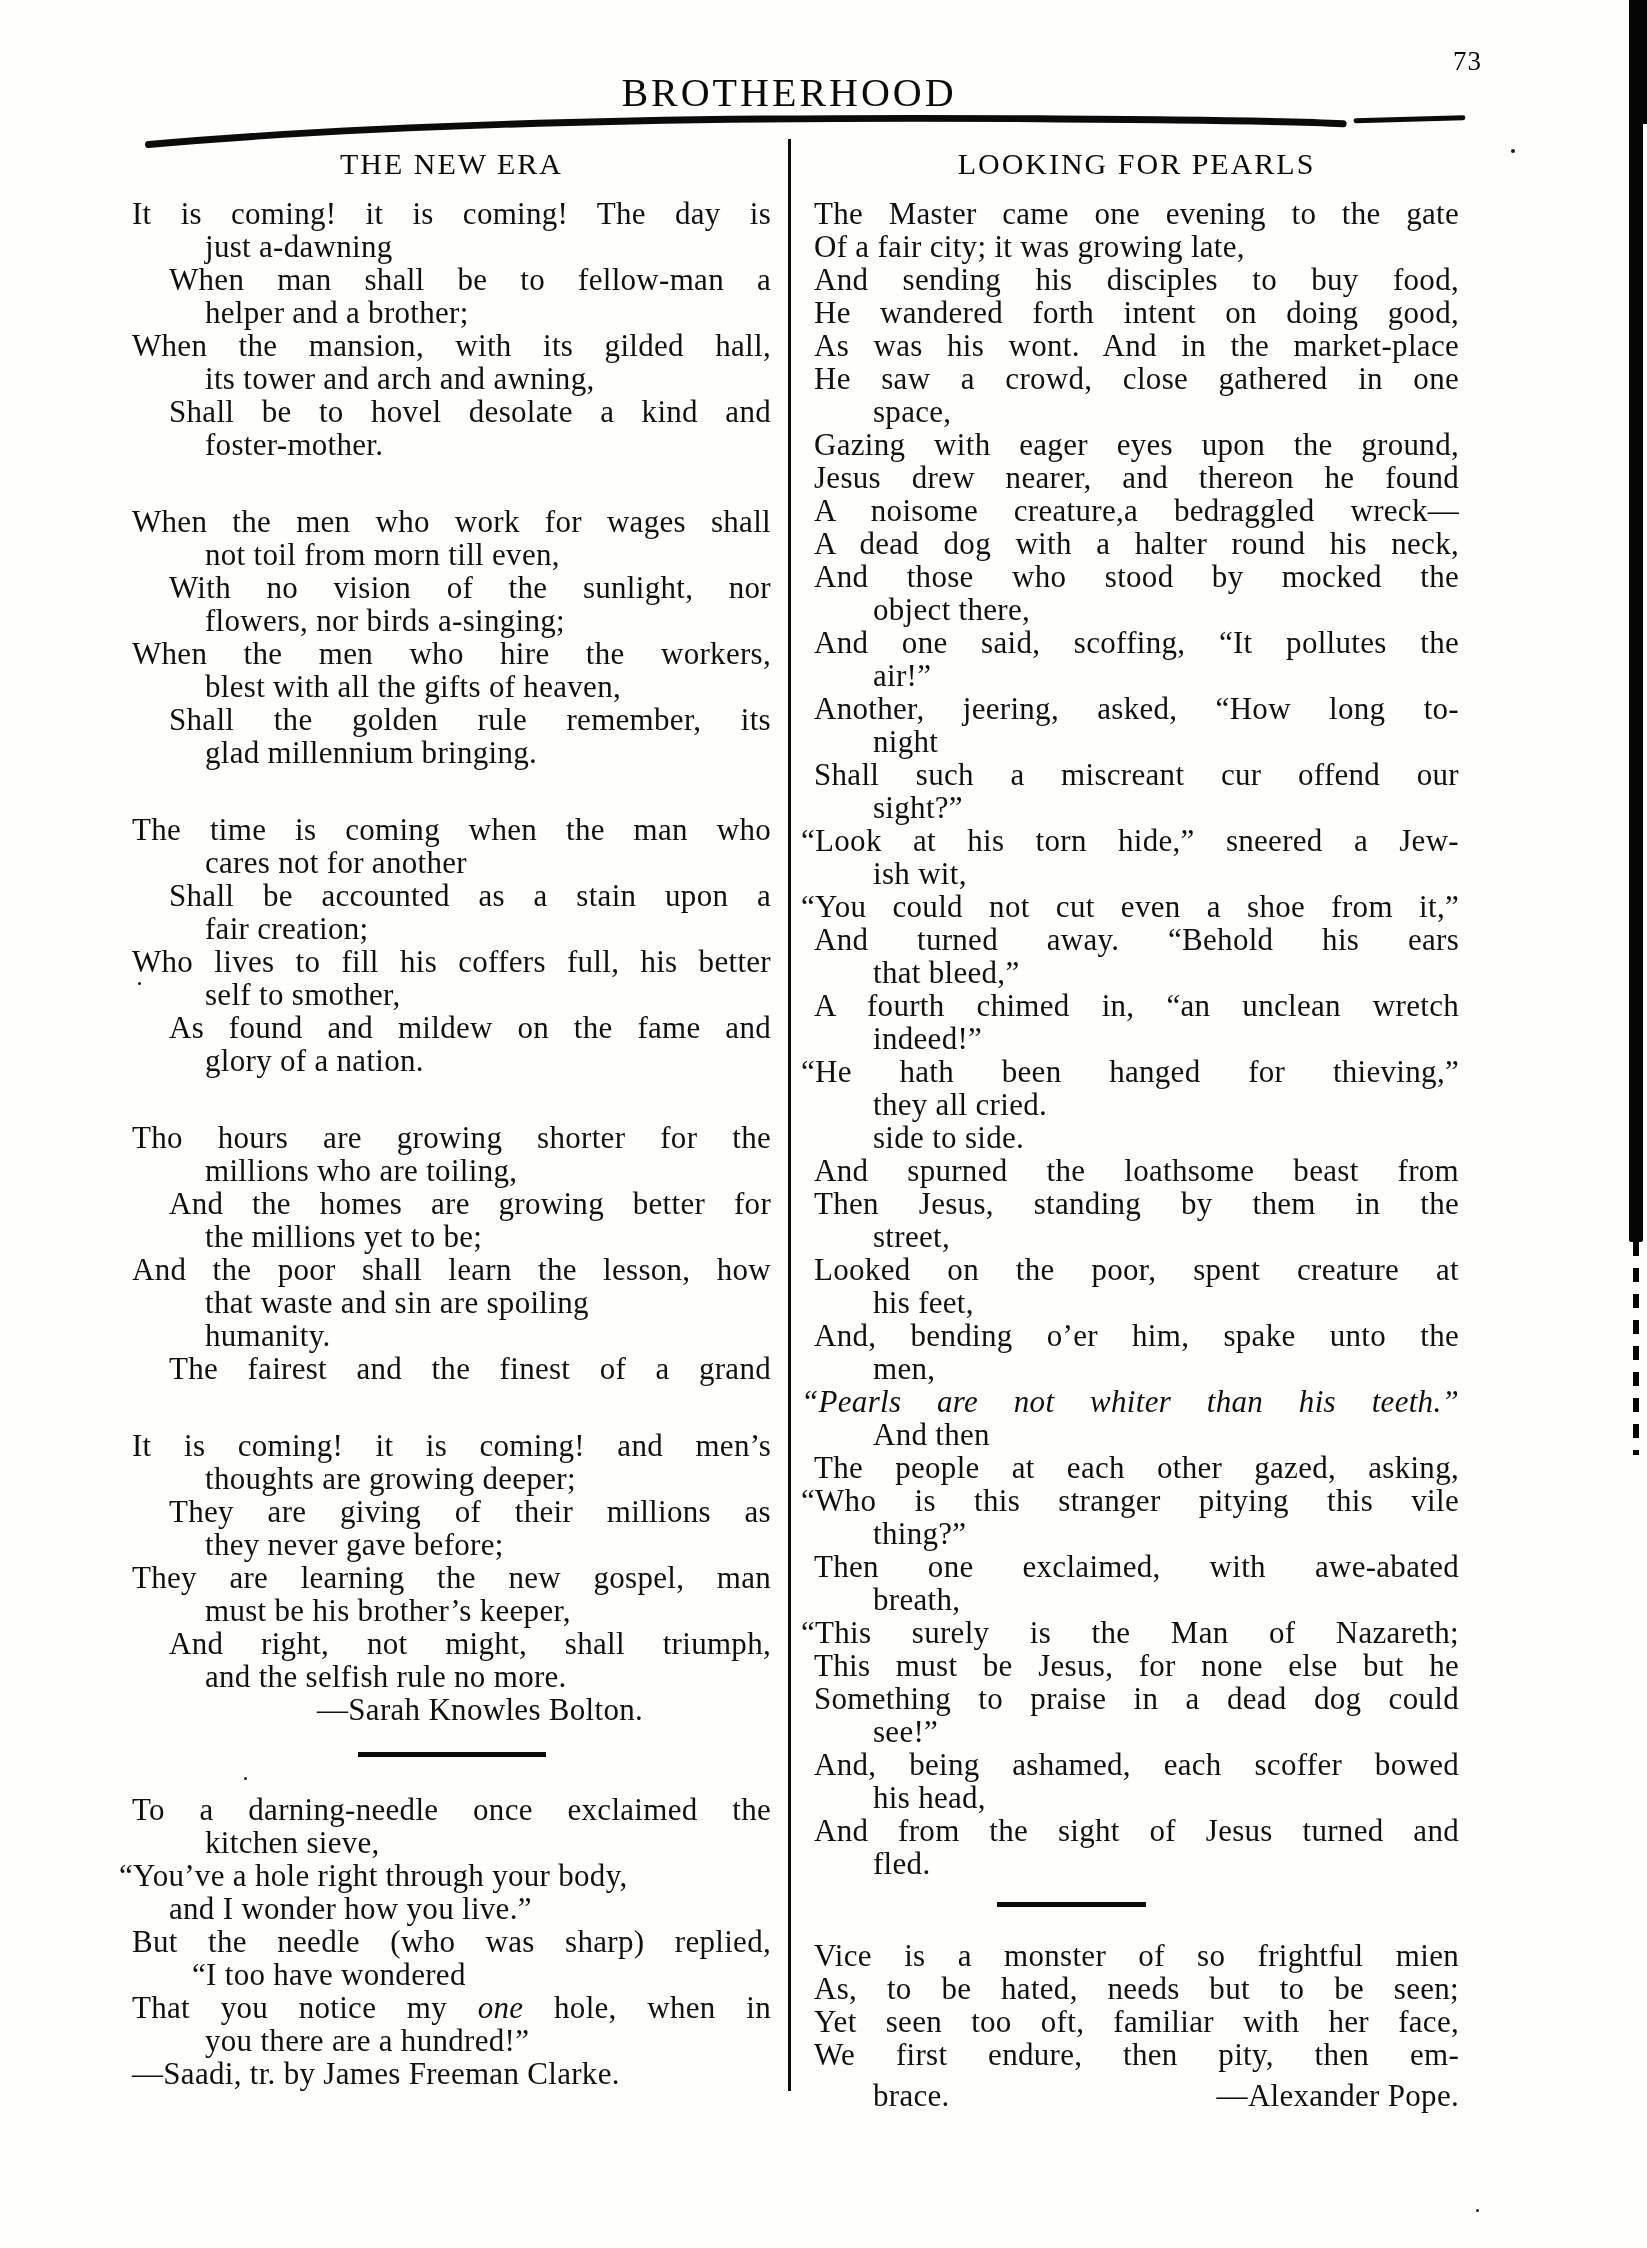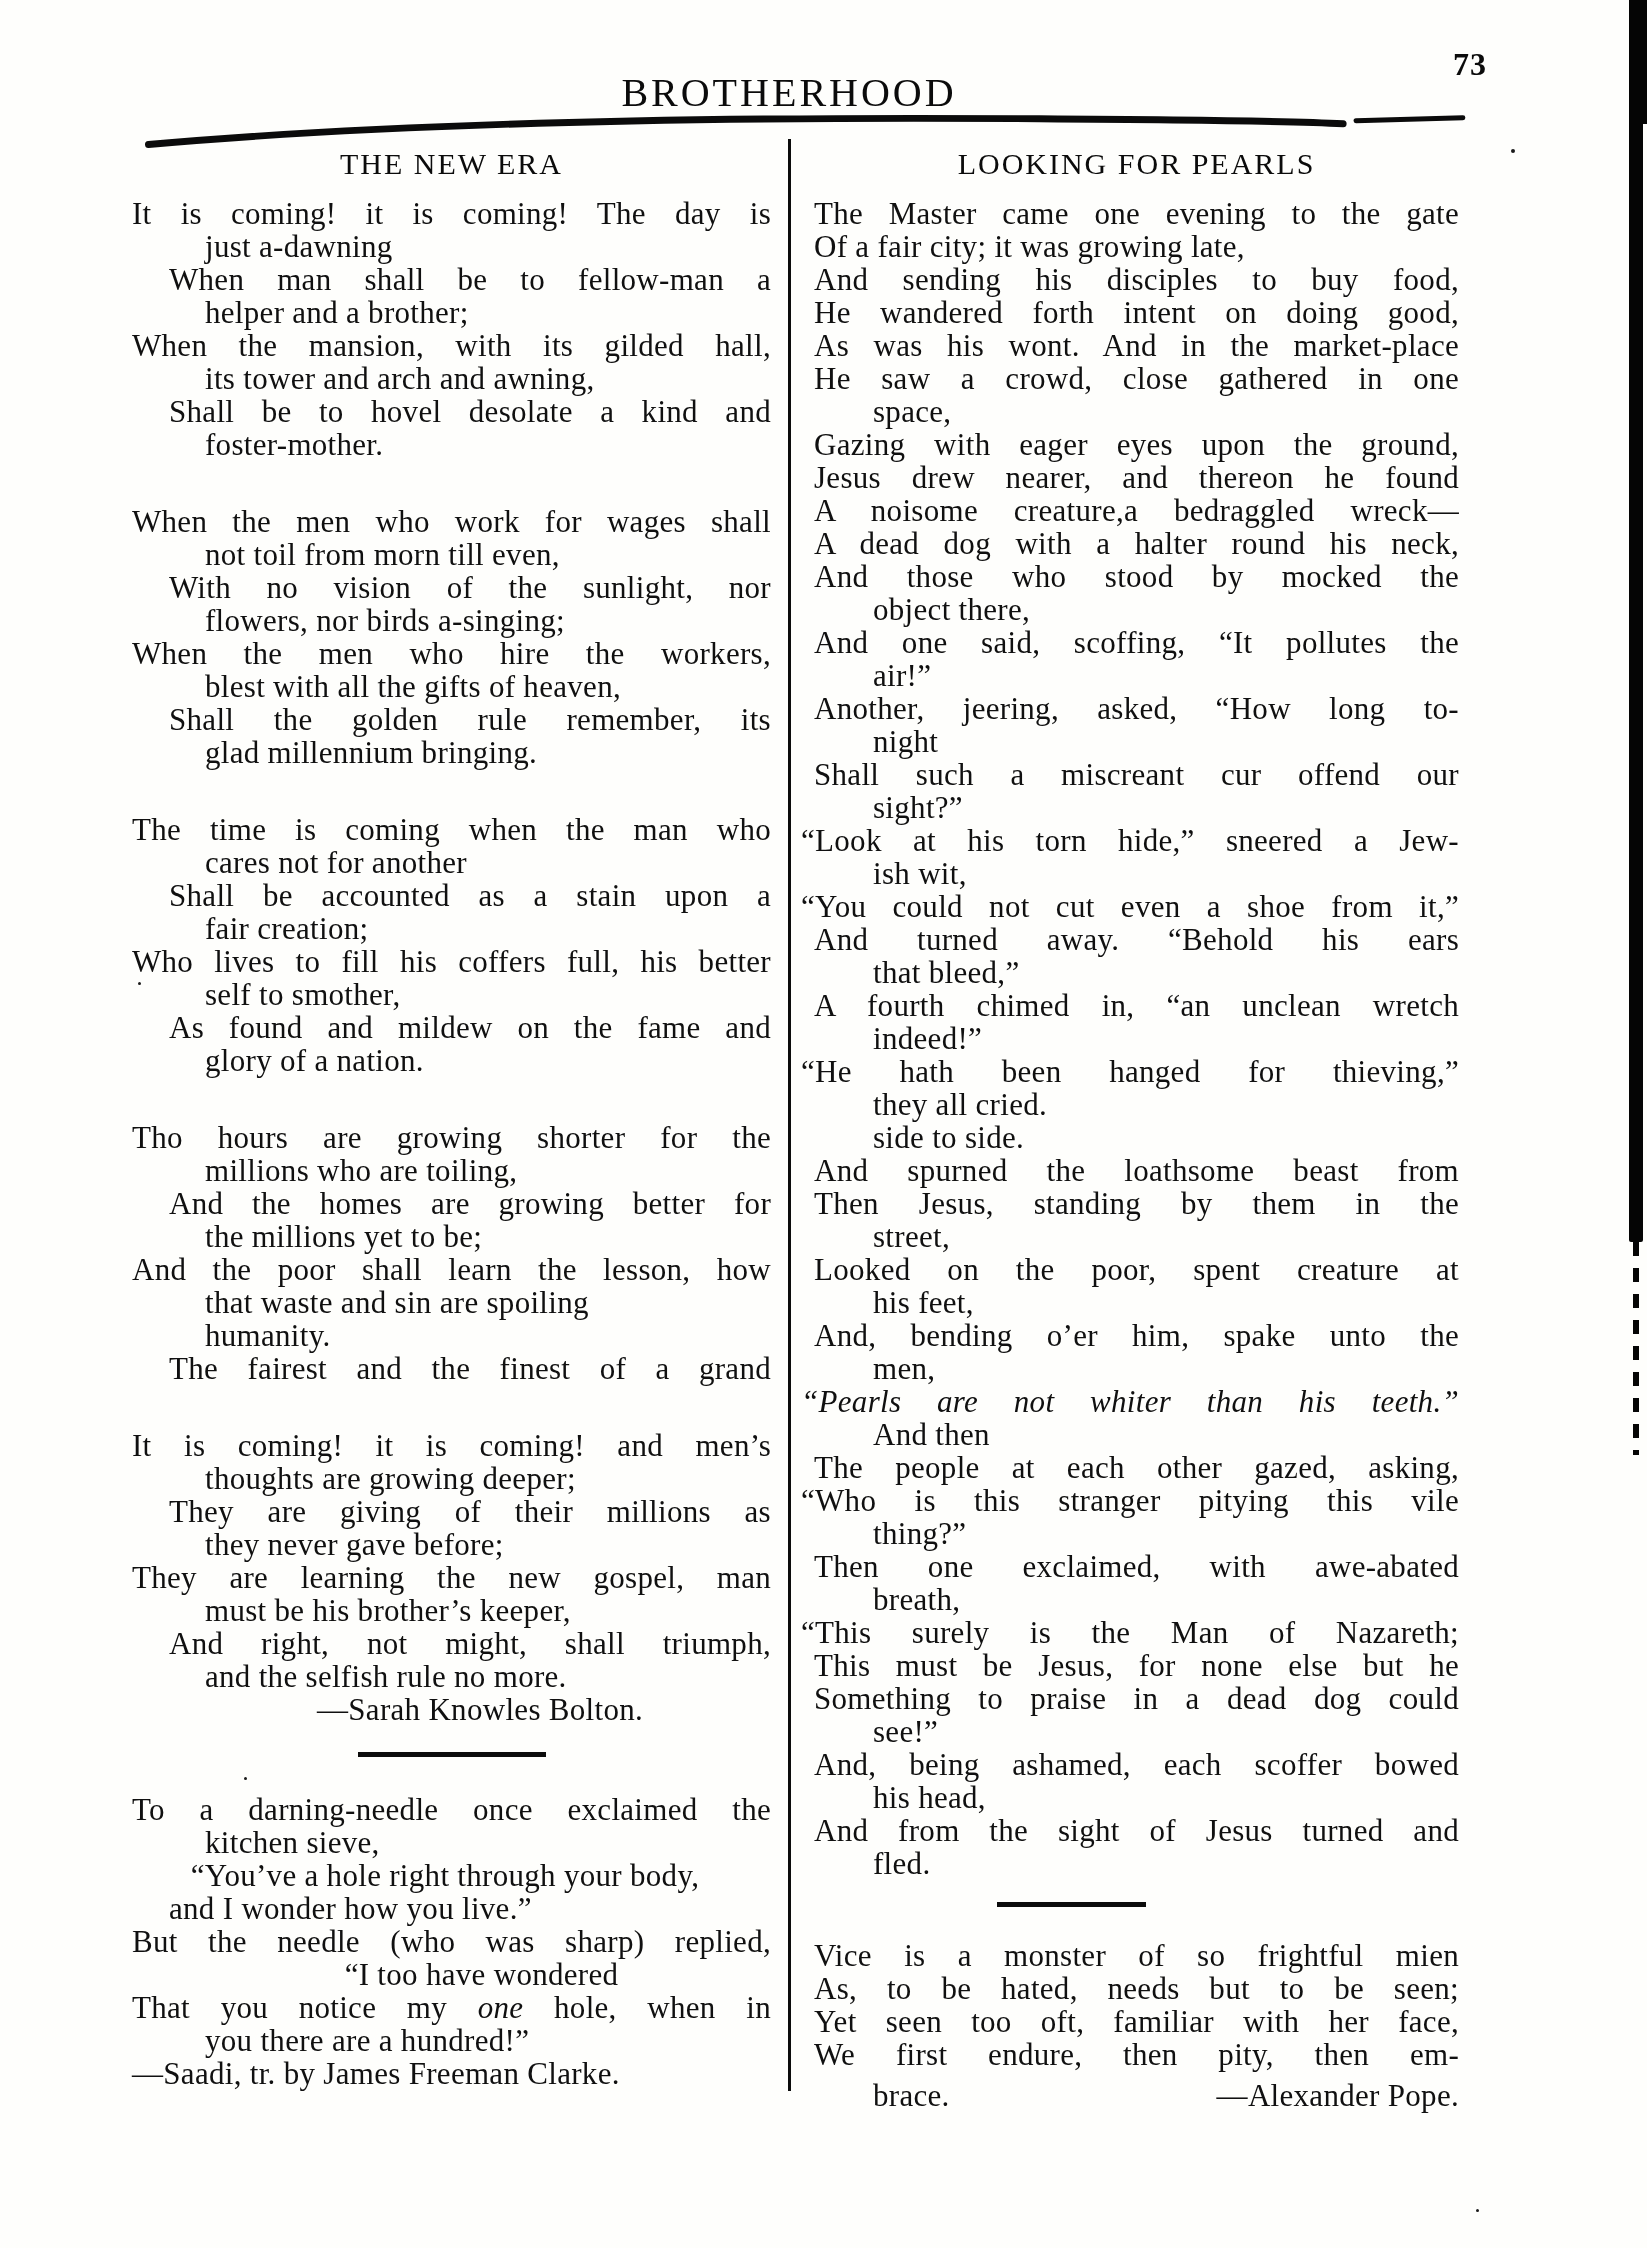--- a/index.html
+++ b/index.html
@@ -14,21 +14,21 @@
   }
   .page{position:absolute;inset:0;background:#fefefc;}
   
   .htitle{
     position:absolute;top:36px;left:132px;width:1314px;
     text-align:center;font-size:40px;letter-spacing:3px;
     font-weight:normal;color:#0b0b0b;margin-top:33px;
   }
   .pnum{
     position:absolute;top:46px;left:1453px;width:59px;
-    font-size:32px;font-weight:bold;letter-spacing:1px;color:#0b0b0b;
+    font-size:27px;font-weight:normal;letter-spacing:1px;color:#0b0b0b;
   }
   .rulesvg{position:absolute;top:0;left:0;}
   
   .vdiv{
     position:absolute;left:788px;top:139px;width:3px;height:1952px;
     background:#0c0c0c;
   }
   
   .col{position:absolute;top:147px;}
   .lcol{left:132px;width:639px;}
@@ -40,21 +40,21 @@
   .pline{
     font-size:31px;line-height:33px;letter-spacing:0.3px;
     white-space:nowrap;color:#101010;
   }
   .pline.just{
     white-space:normal;
     text-align:justify;text-align-last:justify;
     word-spacing:1px;
   }
   .ital{font-style:italic;}
-  .hang{margin-left:-13px;text-align:center;}
+  .hang{margin-left:-13px;}
   
   .lcol .i1{padding-left:37px;}
   .lcol .i2{padding-left:73px;}
   .lcol .ia{padding-left:185px;}
   .rcol .i1{padding-left:59px;}
   .stanza{margin-bottom:44px;}
   .stanza:last-child{margin-bottom:0;}
   
   .sdiv{
     width:188px;height:5px;background:#0c0c0c;

